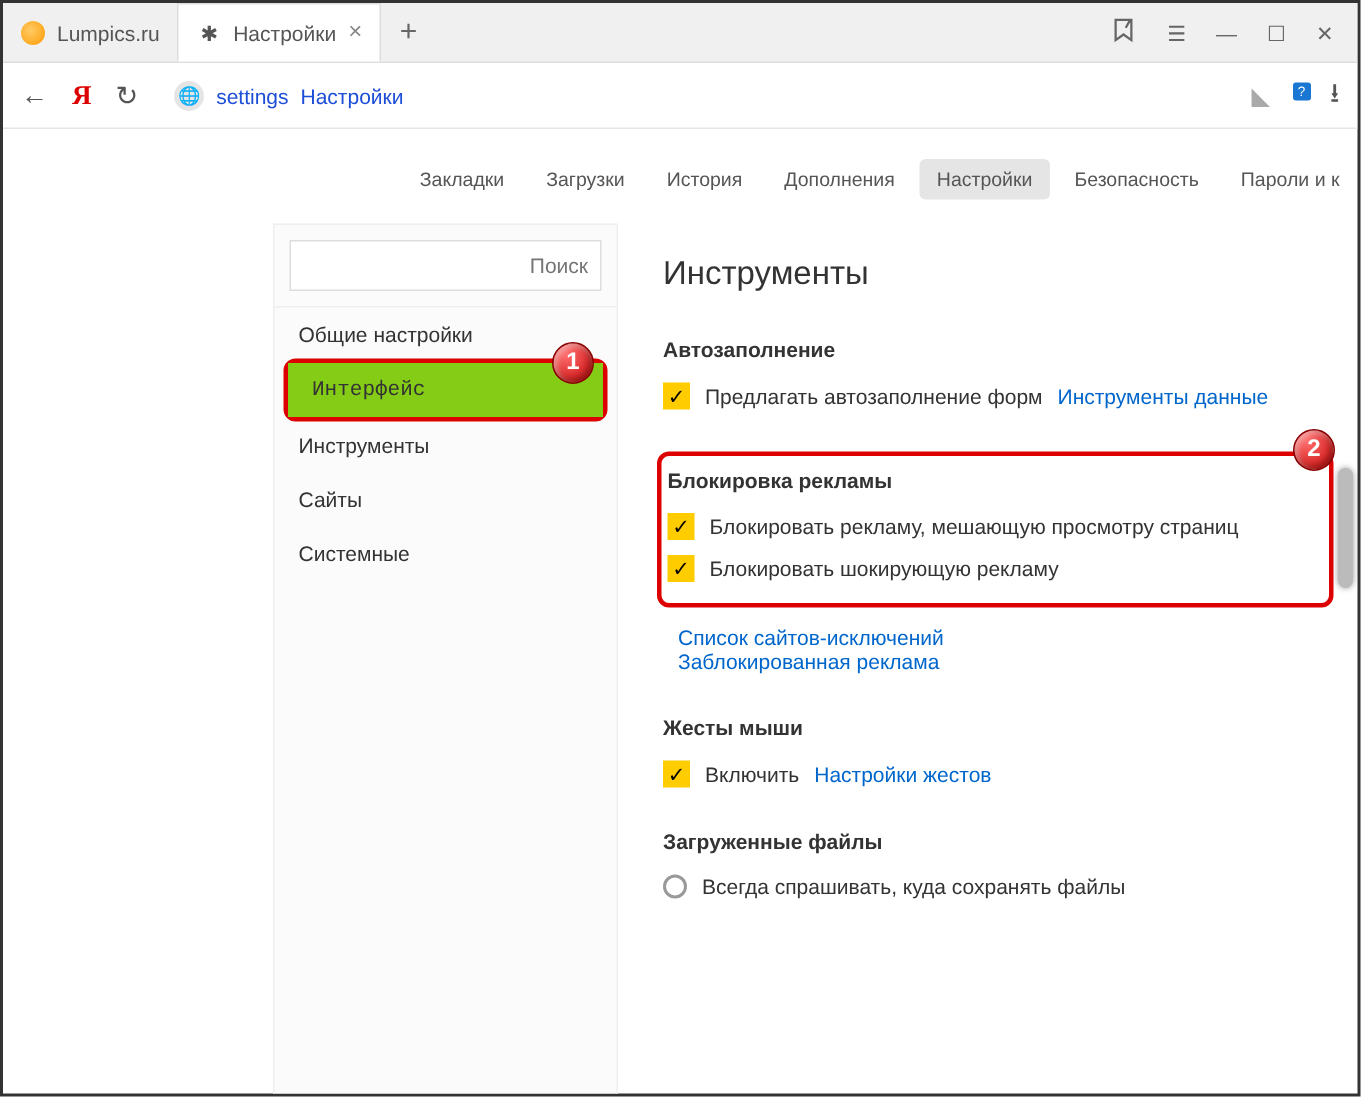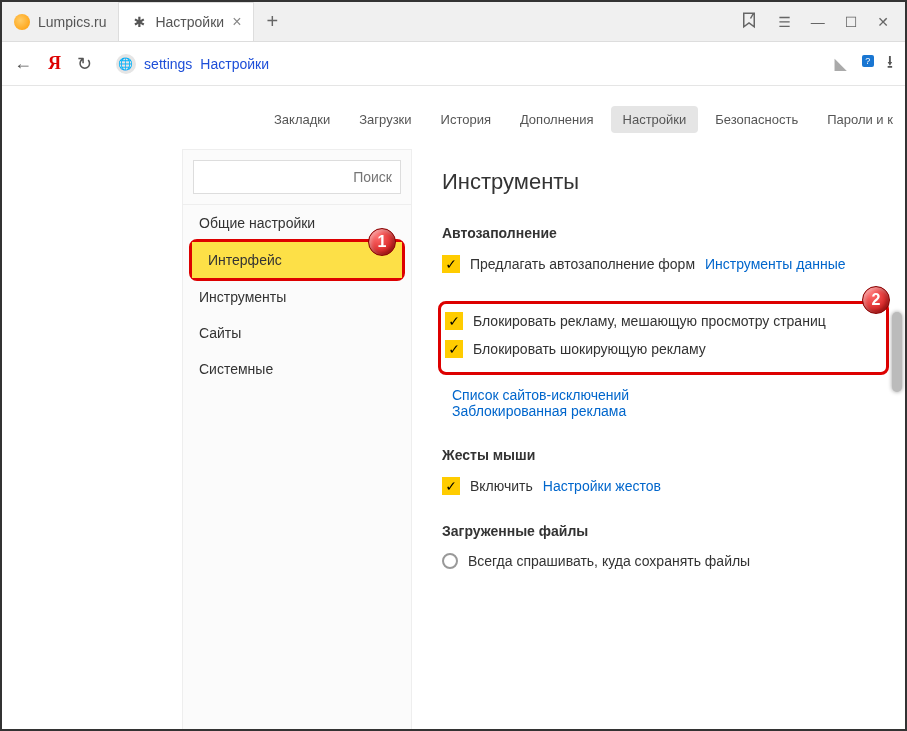--- a/index.html
+++ b/index.html
@@ -17,31 +17,31 @@
 
 
 .toolbar { height: 44px; background: #fff; display: flex; align-items: center; padding: 0 12px; gap: 16px; border-bottom: 1px solid #e5e5e5; }
 .toolbar-btn { color: #555; font-size: 18px; }
 .addr { flex: 1; display: flex; align-items: center; gap: 8px; background: #fff; border-radius: 4px; padding: 4px 8px; }
 .addr-icon { width: 20px; height: 20px; border-radius: 50%; background: #e5e5e5; display: flex; align-items: center; justify-content: center; font-size: 12px; }
 .addr-text { color: #1d4ed8; }
 .toolbar-right { display: flex; align-items: center; gap: 16px; }
 
 
-.nav-tabs { display: flex; gap: 4px; padding: 20px 0 16px 260px; justify-content: space-between; }
+.nav-tabs { display: flex; gap: 4px; padding: 20px 0 16px 260px; justify-content: flex-end; margin-left: 31px; }
 .nav-tab { padding: 6px 12px; border-radius: 4px; color: #555; font-size: 13px; white-space: nowrap; }
 .nav-tab.active { background: #e5e5e5; }
 
 
 .main { display: flex; padding: 0 0 0 180px; height: calc(100% - 130px); }
 .sidebar { width: 230px; background: #fbfbfb; border: 1px solid #eee; }
 .search-wrap { padding: 10px; border-bottom: 1px solid #eee; }
 .search { width: 100%; padding: 8px; border: 1px solid #ddd; font-size: 14px; color: #999; text-align: right; }
 .side-item { padding: 10px 16px; color: #333; position: relative; }
-.side-item.active { background: #fde047; }
+.side-item.active { background: #84cc16; font-family: Liberation Mono, monospace; }
 
 
 .badge { position: absolute; width: 28px; height: 28px; border-radius: 50%; background: radial-gradient(circle at 35% 30%, #ff6b6b, #c20000); color: #fff; font-weight: bold; display: flex; align-items: center; justify-content: center; border: 1px solid #800; box-shadow: inset -2px -2px 4px rgba(0,0,0,0.3), inset 2px 2px 4px rgba(255,255,255,0.5); font-size: 16px; z-index: 10; }
 .badge1 { top: -14px; right: 6px; }
 .badge2 { top: -18px; right: -4px; }
 .highlight-box { border: 3px solid #d00; border-radius: 8px; position: relative; }
 .highlight-interface { padding: 6px 4px; margin: -2px 6px; }
 .highlight-adblock { padding: 8px 10px 14px 4px; margin: 0 -4px; }
 
 
@@ -146,20 +146,21 @@
       <div class="checkbox-row">
         <span class="cb">✓</span>
         <span class="row-text">Предлагать автозаполнение форм</span>
         <span class="link">Инструменты данные</span>
       </div>
     </div>
 
     <div class="section">
       <div class="highlight-box highlight-adblock">
         <span class="badge badge2">2</span>
+        <div class="section-title">Блокировка рекламы</div>
         <div class="checkbox-row">
           <span class="cb">✓</span>
           <span class="row-text">Блокировать рекламу, мешающую просмотру страниц</span>
         </div>
         <div class="checkbox-row" style="margin-bottom:0">
           <span class="cb">✓</span>
           <span class="row-text">Блокировать шокирующую рекламу</span>
         </div>
       </div>
       <div style="padding-left:10px; margin-top:12px">

